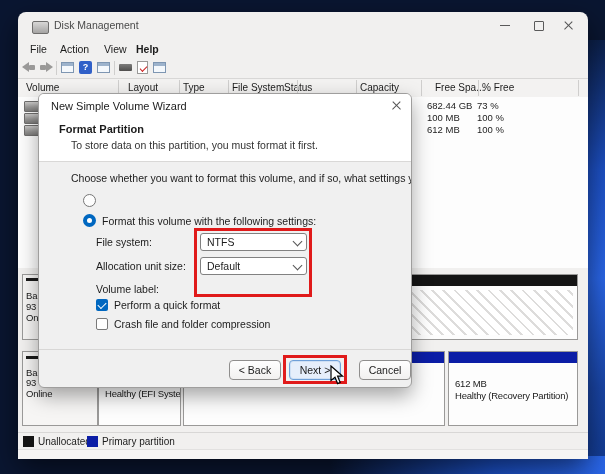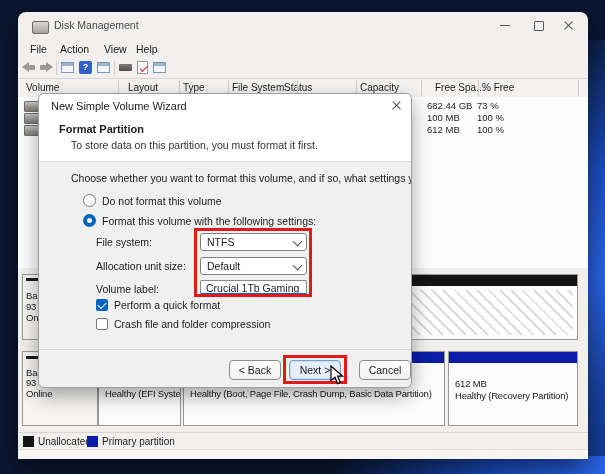--- a/index.html
+++ b/index.html
@@ -56,21 +56,21 @@
     <div class="abs" style="left:6px;top:5px;width:8px;height:8px;border:1.2px solid #5a5a5a;border-radius:1px;"></div>
   </div>
   <div class="abs" style="left:540px;top:4px;width:22px;height:18px;">
     <div class="abs xbar" style="left:5px;top:9px;transform:rotate(45deg);"></div>
     <div class="abs xbar" style="left:5px;top:9px;transform:rotate(-45deg);"></div>
   </div>
 
   <div class="abs t" style="left:12px;top:31px;font-size:10.5px;">File</div>
   <div class="abs t" style="left:42px;top:31px;font-size:10.5px;">Action</div>
   <div class="abs t" style="left:86px;top:31px;font-size:10.5px;">View</div>
-  <div class="abs t" style="left:118px;top:31px;font-size:10.5px;">Help</div>
+  <div class="abs t" style="left:118px;top:31px;font-size:10.5px;font-weight:bold;">Help</div>
 
   <div class="abs" style="left:0;top:46px;width:570px;height:20px;border-bottom:1px solid #dddcdb;">
 
     <div class="abs" style="left:4px;top:4px;width:14px;height:11px;">
       <div class="abs" style="left:0;top:0;width:0;height:0;border-top:5.5px solid transparent;border-bottom:5.5px solid transparent;border-right:7px solid #9a9998;"></div>
       <div class="abs" style="left:7px;top:3px;width:6px;height:5px;background:#9a9998;border-radius:1px;"></div>
     </div>
 
     <div class="abs" style="left:21px;top:4px;width:14px;height:11px;">
       <div class="abs" style="left:7px;top:0;width:0;height:0;border-top:5.5px solid transparent;border-bottom:5.5px solid transparent;border-left:7px solid #9a9998;"></div>
@@ -149,21 +149,20 @@
     <div class="abs plabel" style="left:3px;top:36px;">Online</div>
   </div>
 
   <div class="abs partbox" style="left:80px;top:339px;width:83px;height:75px;overflow:hidden;">
     <div class="bluebar" style="height:11px;"></div>
     <div class="abs plabel" style="left:6px;top:36px;">Healthy (EFI Systen</div>
   </div>
 
   <div class="abs partbox" style="left:165px;top:339px;width:262px;height:75px;overflow:hidden;">
     <div class="bluebar" style="height:11px;"></div>
-    <div class="abs plabel" style="left:6px;top:36px;">Healthy (Boot, Page File, Crash Dump, Basic Data Partition)</div>
   </div>
 
   <div class="abs partbox" style="left:430px;top:339px;width:130px;height:75px;overflow:hidden;">
     <div class="bluebar" style="height:11px;"></div>
     <div class="abs plabel" style="left:6px;top:26px;">612 MB</div>
     <div class="abs plabel" style="left:6px;top:38px;">Healthy (Recovery Partition)</div>
   </div>
 
   <div class="abs" style="left:0;top:420px;width:570px;height:17px;border-top:1px solid #d8d7d6;">
     <div class="abs" style="left:5px;top:3px;width:11px;height:11px;background:#141414;"></div>
@@ -182,38 +181,36 @@
       <div class="abs xbar" style="left:4px;top:8px;transform:rotate(45deg);"></div>
       <div class="abs xbar" style="left:4px;top:8px;transform:rotate(-45deg);"></div>
     </div>
     <div class="abs t" style="left:20px;top:29px;font-size:11px;font-weight:bold;">Format Partition</div>
     <div class="abs t" style="left:32px;top:45px;font-size:10.5px;color:#333;">To store data on this partition, you must format it first.</div>
   </div>
 
   <div class="abs t" style="left:32px;top:78px;font-size:10.5px;">Choose whether you want to format this volume, and if so, what settings you want to use.</div>
 
   <div class="abs" style="left:44px;top:100px;width:13px;height:13px;border:1px solid #767676;border-radius:50%;background:#fdfdfd;box-sizing:border-box;"></div>
-  <div class="abs t" style="left:63px;top:101px;font-size:10.5px;">Do not format this volume</div>
 
   <div class="abs" style="left:44px;top:120px;width:13px;height:13px;border:4px solid #0067c0;border-radius:50%;background:#fff;box-sizing:border-box;"></div>
   <div class="abs t" style="left:63px;top:121px;font-size:10.5px;">Format this volume with the following settings:</div>
 
   <div class="abs t" style="left:57px;top:142px;font-size:10.5px;">File system:</div>
   <div class="abs t" style="left:57px;top:166px;font-size:10.5px;">Allocation unit size:</div>
   <div class="abs t" style="left:57px;top:189px;font-size:10.5px;">Volume label:</div>
 
   <div class="abs dd" style="left:161px;top:163px;width:107px;">
     <span>Default</span>
     <div class="abs chev" style="left:93px;top:4px;"></div>
   </div>
   <div class="abs dd" style="left:161px;top:139px;width:107px;">
     <span>NTFS</span>
     <div class="abs chev" style="left:93px;top:4px;"></div>
   </div>
-  <div class="abs" style="left:161px;top:186px;width:107px;height:15px;background:#fff;border:1px solid #8a8a8a;border-bottom:2px solid #0067c0;border-radius:2px;font-size:10.5px;line-height:14px;padding-left:5px;box-sizing:border-box;color:#1c1c1c;white-space:nowrap;overflow:hidden;">Crucial 1Tb Gaming</div>
 
   <div class="abs redbox" style="left:155px;top:134px;width:118px;height:69px;"></div>
 
   <div class="abs" style="left:57px;top:205px;width:12px;height:12px;background:#0067c0;border-radius:2px;">
     <div class="abs check" style="left:2px;top:3px;"></div>
   </div>
   <div class="abs t" style="left:75px;top:205px;font-size:10.5px;">Perform a quick format</div>
 
   <div class="abs" style="left:57px;top:224px;width:12px;height:12px;background:#fff;border:1px solid #7a7a7a;border-radius:2px;box-sizing:border-box;"></div>
   <div class="abs t" style="left:75px;top:224px;font-size:10.5px;">Crash file and folder compression</div>

